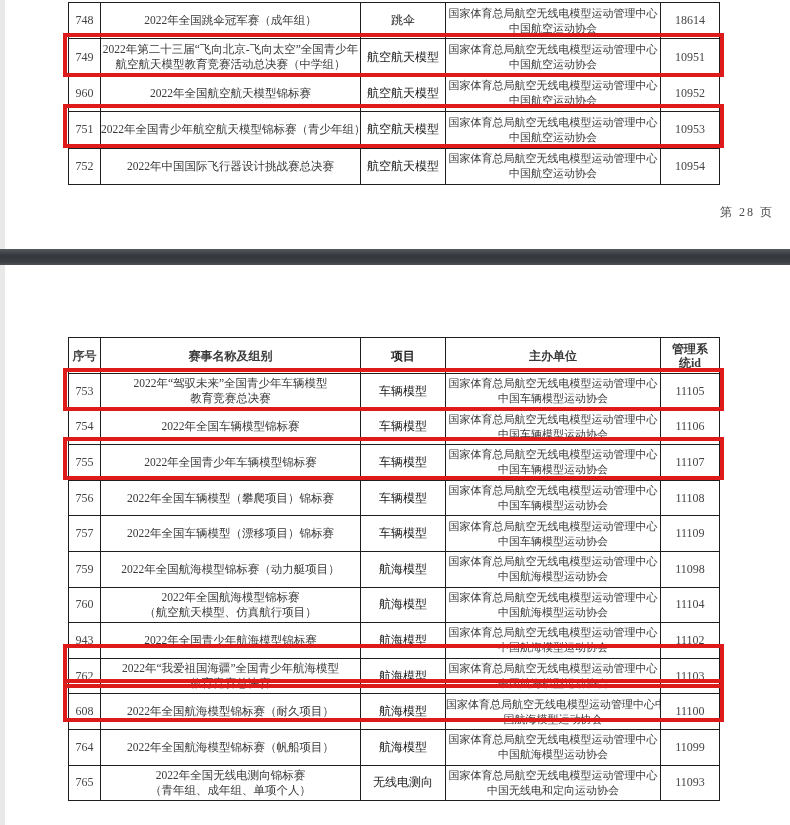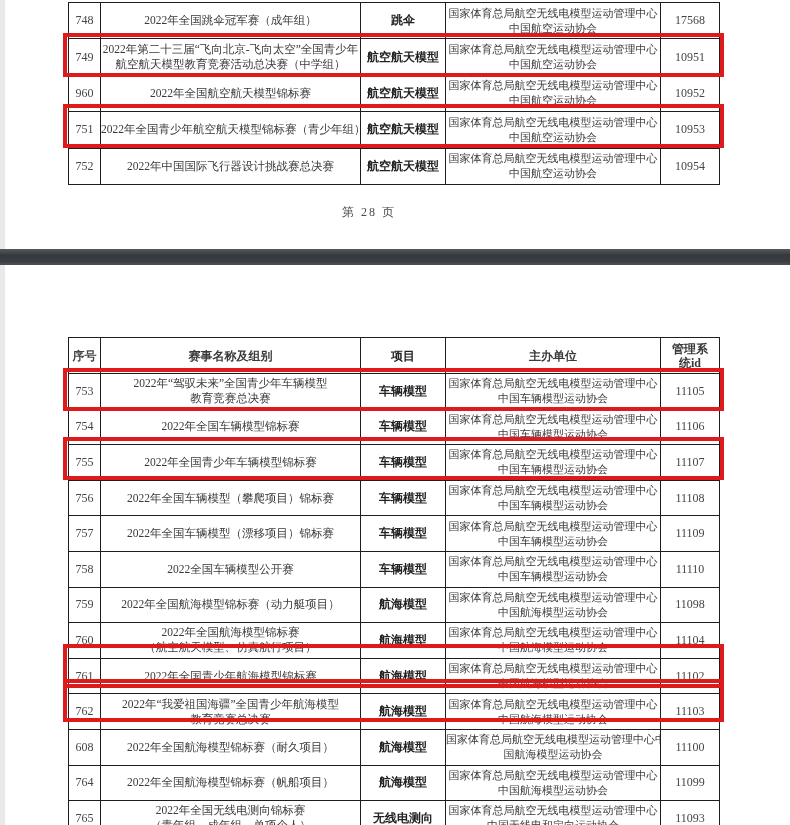--- a/index.html
+++ b/index.html
@@ -23,28 +23,29 @@
     border:1px solid #1d1d1d;
     vertical-align:middle;text-align:center;
     padding:0;overflow:hidden;
   }
   #table1 td{height:35.4px;}
   #table2 td{height:34.6px;}
   #table2 thead th{height:35px;font-weight:bold;font-size:12px;line-height:14px;}
   th.c-sys{word-break:break-all;padding:0 6px;}
   .c-seq{font-size:12px;color:#454545;margin-left:22px;}
   .c-name{font-size:11.5px;}
-  .c-proj{font-size:12px;font-weight:bold;color:#222;}
+  .c-proj{font-size:12px;font-weight:normal;color:#222;}
   .c-org{font-size:11px;}
   .c-sysid{font-size:12px;color:#454545;}
   .line{line-height:15px;white-space:nowrap;text-align:center;}
   #page-footer{
     position:absolute;left:0;top:204px;width:738px;
-    text-align:center;font-size:12px;color:#4a4a4a;z-index:1;
+    text-align:right;font-size:12px;color:#4a4a4a;z-index:1;
     letter-spacing:2px;
+    padding-left:36px;
   }
   #page-separator{
     position:absolute;left:0;top:249px;width:790px;height:16px;
     background:linear-gradient(180deg,#55595d 0%,#35383c 40%,#3a3e42 78%,#4d5155 100%);
     z-index:3;
   }
   .hl-box{
     position:absolute;left:63px;width:661px;
     border:4px solid #dd1b1b;
     box-sizing:border-box;
@@ -69,21 +70,21 @@
     <td class="c-seq">748</td>
     <td class="c-name">
       <div class="line">2022年全国跳伞冠军赛（成年组）</div>
 
     </td>
     <td class="c-proj">跳伞</td>
     <td class="c-org">
       <div class="line">国家体育总局航空无线电模型运动管理中心</div>
       <div class="line">中国航空运动协会</div>
     </td>
-    <td class="c-sysid">17568</td>
+    <td class="c-sysid">18614</td>
   </tr>
       <tr>
     <td class="c-seq">749</td>
     <td class="c-name">
       <div class="line">2022年第二十三届“飞向北京-飞向太空”全国青少年</div>
       <div class="line">航空航天模型教育竞赛活动总决赛（中学组）</div>
     </td>
     <td class="c-proj">航空航天模型</td>
     <td class="c-org">
       <div class="line">国家体育总局航空无线电模型运动管理中心</div>
@@ -214,33 +215,20 @@
 
     </td>
     <td class="c-proj">车辆模型</td>
     <td class="c-org">
       <div class="line">国家体育总局航空无线电模型运动管理中心</div>
       <div class="line">中国车辆模型运动协会</div>
     </td>
     <td class="c-sysid">11109</td>
   </tr>
       <tr>
-    <td class="c-seq">758</td>
-    <td class="c-name">
-      <div class="line">2022全国车辆模型公开赛</div>
-
-    </td>
-    <td class="c-proj">车辆模型</td>
-    <td class="c-org">
-      <div class="line">国家体育总局航空无线电模型运动管理中心</div>
-      <div class="line">中国车辆模型运动协会</div>
-    </td>
-    <td class="c-sysid">11110</td>
-  </tr>
-      <tr>
     <td class="c-seq">759</td>
     <td class="c-name">
       <div class="line">2022年全国航海模型锦标赛（动力艇项目）</div>
 
     </td>
     <td class="c-proj">航海模型</td>
     <td class="c-org">
       <div class="line">国家体育总局航空无线电模型运动管理中心</div>
       <div class="line">中国航海模型运动协会</div>
     </td>
@@ -253,21 +241,21 @@
       <div class="line">（航空航天模型、仿真航行项目）</div>
     </td>
     <td class="c-proj">航海模型</td>
     <td class="c-org">
       <div class="line">国家体育总局航空无线电模型运动管理中心</div>
       <div class="line">中国航海模型运动协会</div>
     </td>
     <td class="c-sysid">11104</td>
   </tr>
       <tr>
-    <td class="c-seq">761</td>
+    <td class="c-seq">943</td>
     <td class="c-name">
       <div class="line">2022年全国青少年航海模型锦标赛</div>
 
     </td>
     <td class="c-proj">航海模型</td>
     <td class="c-org">
       <div class="line">国家体育总局航空无线电模型运动管理中心</div>
       <div class="line">中国航海模型运动协会</div>
     </td>
     <td class="c-sysid">11102</td>

